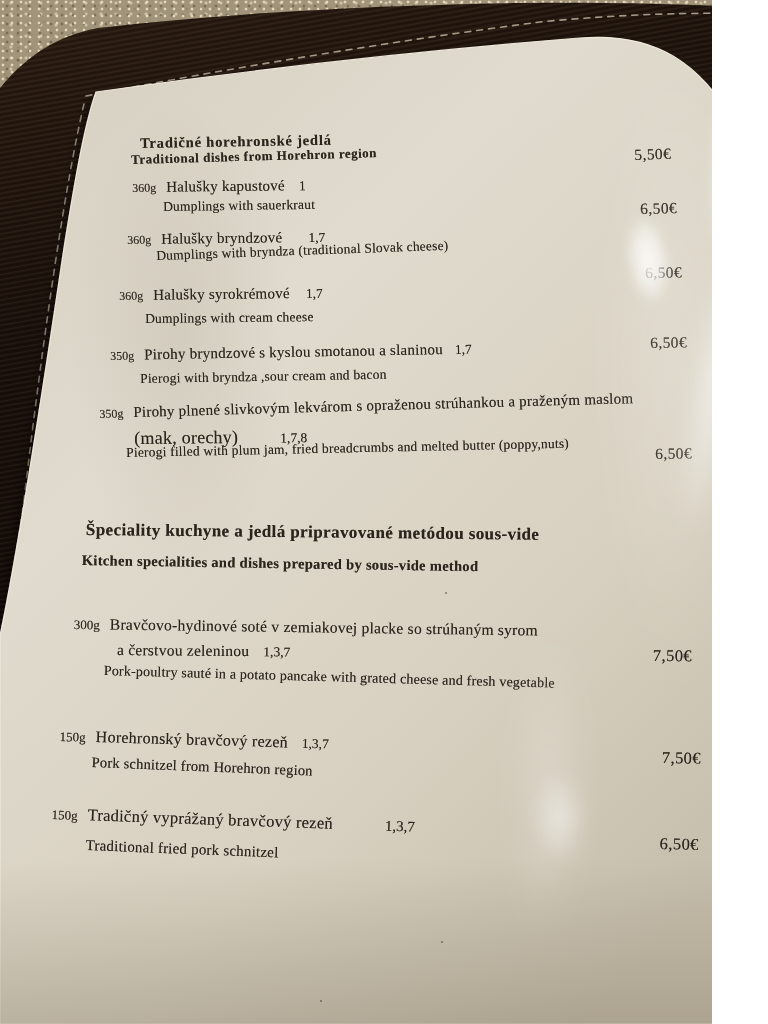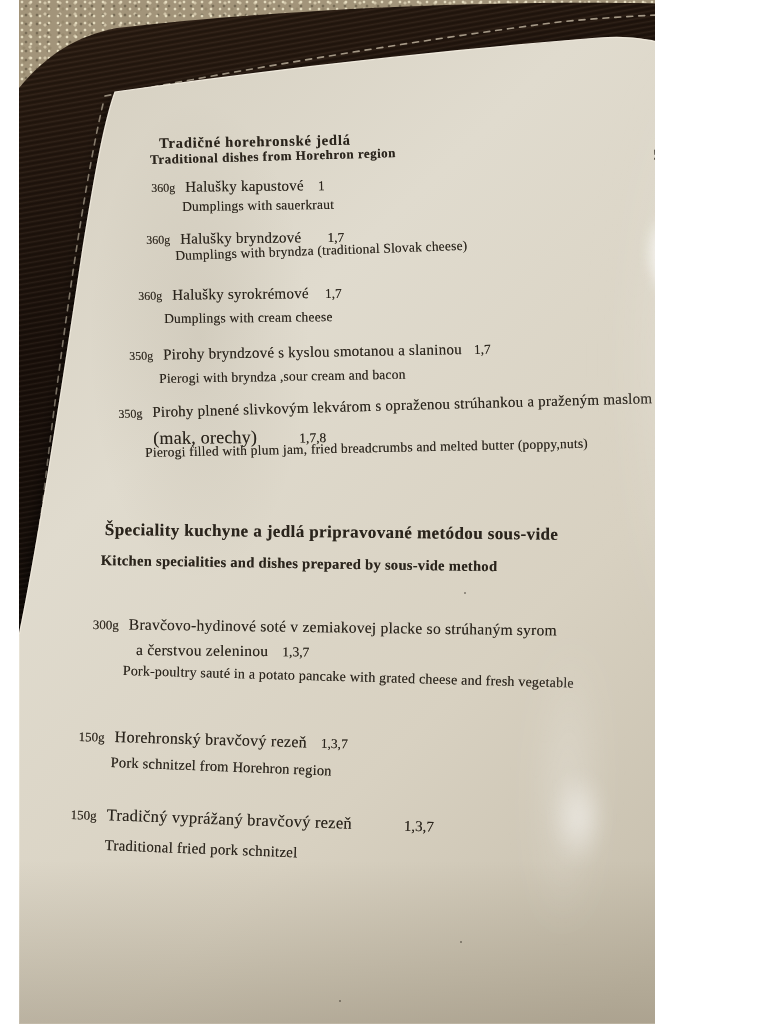--- a/index.html
+++ b/index.html
@@ -1,26 +1,25 @@
 <!DOCTYPE html>
 <html><head>
 <meta charset="utf-8">
 <style>
   html,body{margin:0;padding:0;width:768px;height:1024px;overflow:hidden;}
   .scene{
-    position:relative;width:636px;height:1024px;overflow:hidden;
+    position:relative;width:712px;height:1024px;overflow:hidden;
     background-color:#a2947a;
     background-image:
       radial-gradient(circle at 3px 2px, rgba(233,224,196,.9) .8px, transparent 1.8px),
       radial-gradient(circle at 7px 6px, rgba(86,76,58,.55) .8px, transparent 1.8px),
       radial-gradient(circle at 11px 3px, rgba(222,211,182,.75) 1px, transparent 2px),
       radial-gradient(circle at 5px 9px, rgba(140,127,100,.5) 1px, transparent 2px);
     background-size:9px 7px, 11px 9px, 15px 11px, 13px 13px;
     font-family:"Liberation Serif","DejaVu Serif",serif;
-    margin-left:19px;
   }
   svg.bg{position:absolute;left:0;top:0;}
   .menu-layer{position:absolute;left:0;top:0;width:768px;height:1024px;}
   .line{
     position:absolute;white-space:nowrap;transform-origin:0 0;
     color:#2a241c;text-shadow:0 0 .5px rgba(42,36,28,.55);
   }
   .wt{font-size:12px;margin-right:10px;color:#322b22;}
   .wt.big{font-size:13px;}
   .nm{letter-spacing:.25px;}

